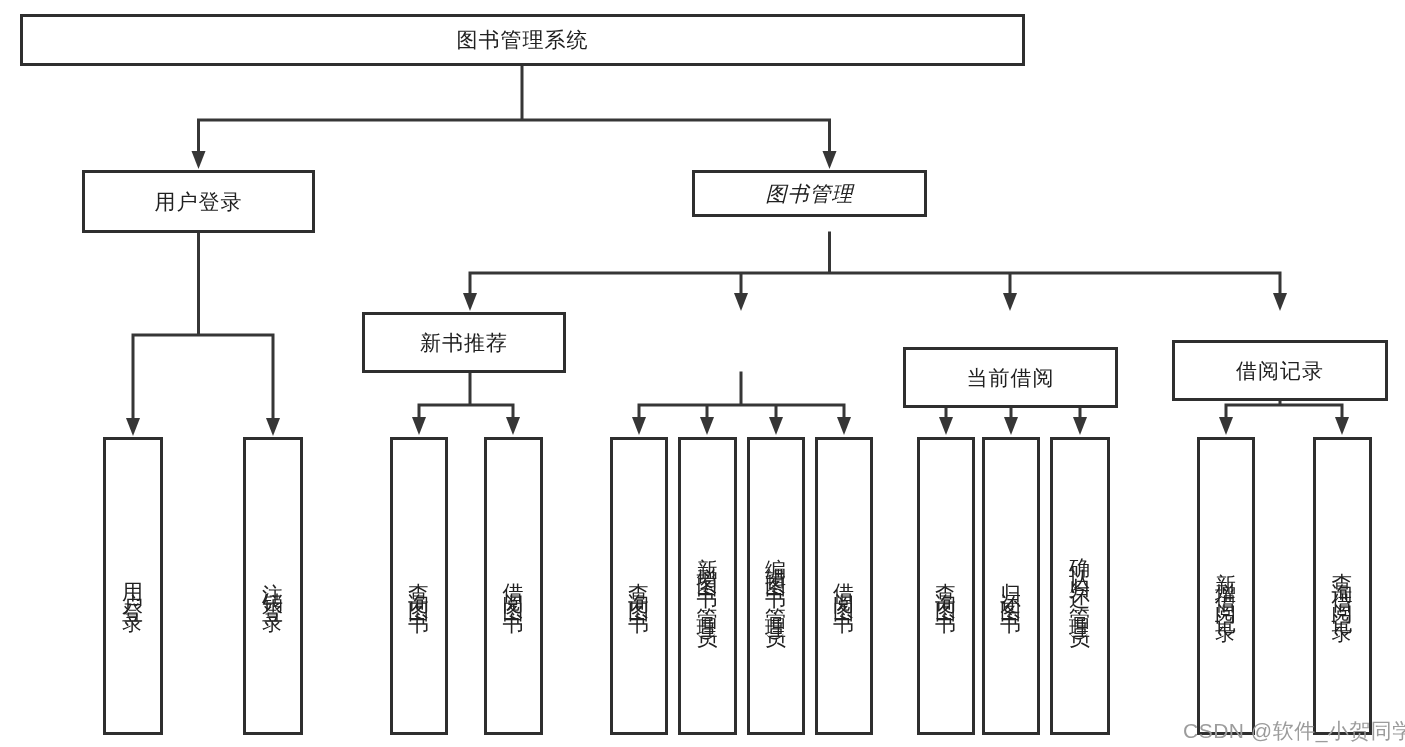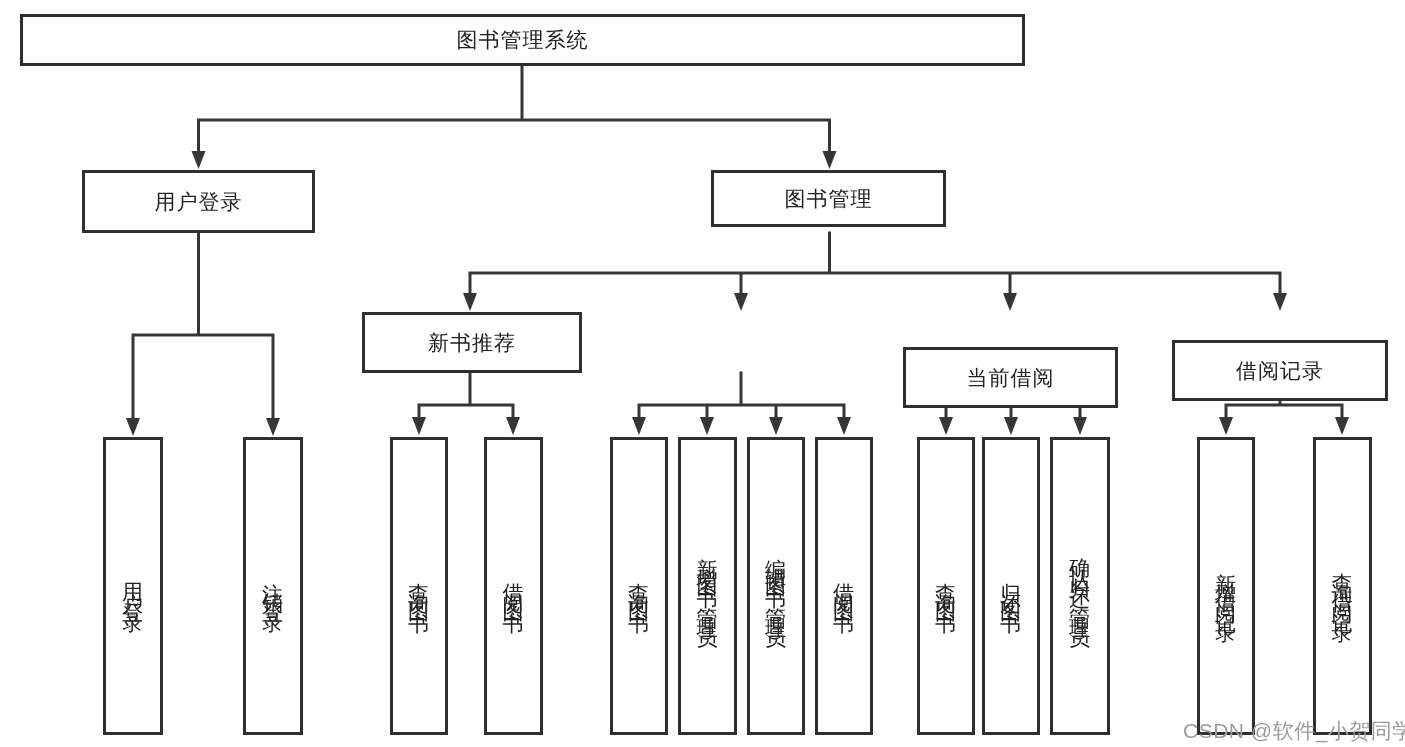--- a/index.html
+++ b/index.html
@@ -100,25 +100,25 @@
     </g>
   </svg>
 
   <div class="node h" style="left:20px; top:14px; width:1005px; height:52px;justify-content:center;">
     <span>图书管理系统</span>
   </div>
 
   <div class="node h" style="left:82px; top:170px; width:233px; height:63px;">
     <span>用户登录</span>
   </div>
-  <div class="node h" style="left:711px; top:170px; width:235px; height:57px;">
+  <div class="node h" style="left:692px; top:170px; width:235px; height:47px;font-style:italic;">
     <span>图书管理</span>
   </div>
 
-  <div class="node h" style="left:362px; top:312px; width:220px; height:61px;">
+  <div class="node h" style="left:362px; top:312px; width:204px; height:61px;">
     <span>新书推荐</span>
   </div>
   <div class="node h" style="left:903px; top:312px; width:215px; height:61px;margin-top:35px;">
     <span>当前借阅</span>
   </div>
   <div class="node h" style="left:1172px; top:312px; width:216px; height:61px;margin-top:28px;">
     <span>借阅记录</span>
   </div>
 
   <div class="node v" style="left:103px; top:437px; width:60px; height:298px;">

